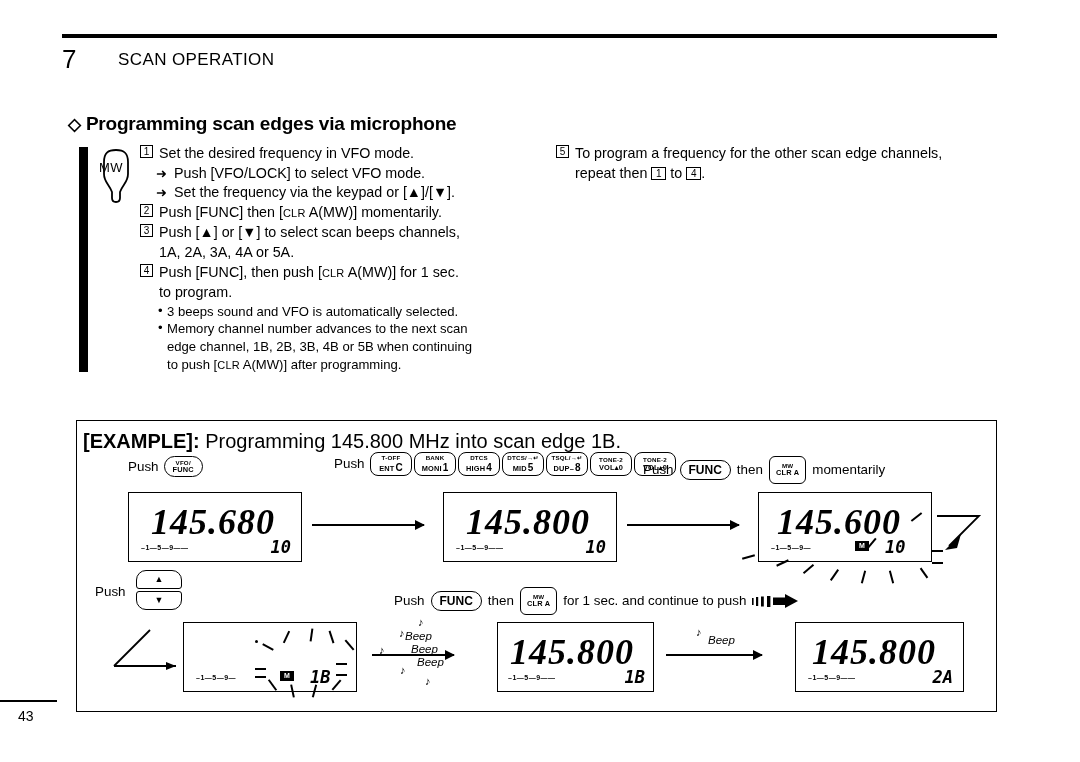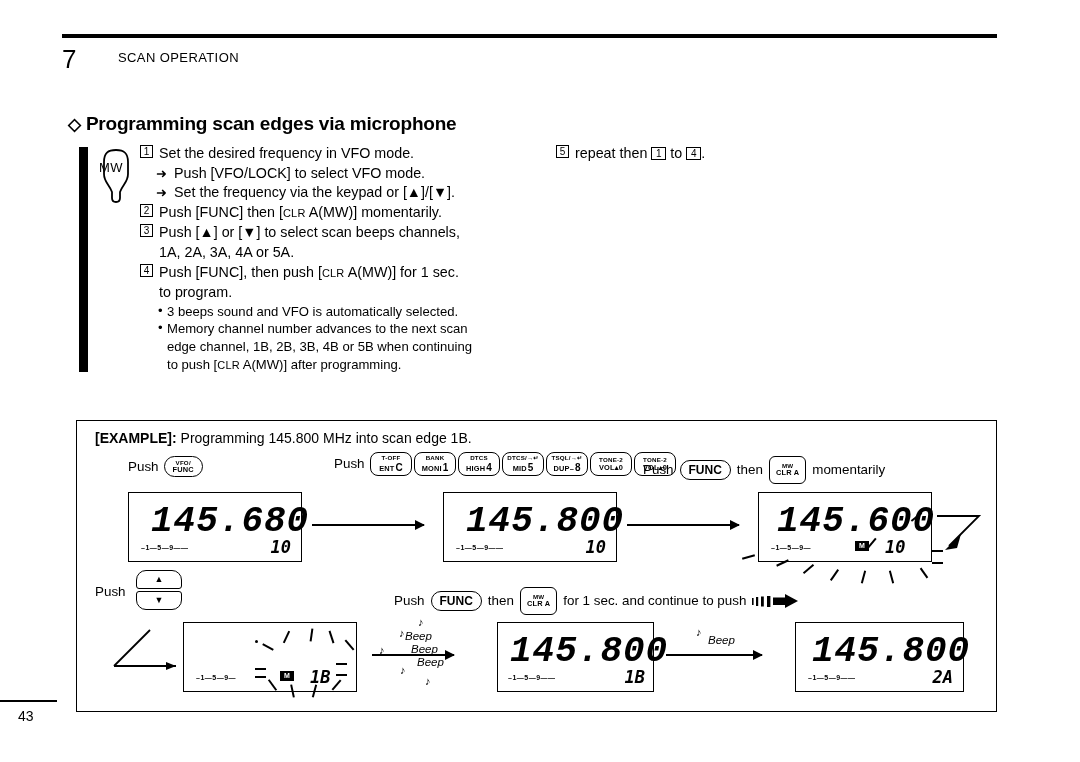--- a/index.html
+++ b/index.html
@@ -6,21 +6,21 @@
   body{
     width:1080px;height:762px;background:#ffffff;
     font-family:"Liberation Sans", sans-serif;
     color:#000;overflow:hidden;position:relative;
   }
   .page{position:absolute;inset:0;}
 
   
   .top-rule{position:absolute;left:62px;top:34px;width:935px;height:4px;background:#000;}
   .chap{position:absolute;left:62px;top:44px;font-size:26px;font-weight:400;letter-spacing:.5px;}
-  .chap-title{position:absolute;left:118px;top:50px;font-size:13px;letter-spacing:.4px;}
+  .chap-title{position:absolute;left:118px;top:50px;font-size:17px;letter-spacing:.4px;}
 
   
   .sec-head{position:absolute;left:68px;top:113px;font-size:19px;font-weight:bold;letter-spacing:-.2px;}
   .sec-head .dia{font-size:17px;padding-right:5px;}
 
   
   .leftbar{position:absolute;left:79px;top:147px;width:9px;height:225px;background:#000;}
   .mic{position:absolute;left:95px;top:148px;width:42px;height:56px;}
   .mic-label{position:absolute;left:99px;top:160px;font-size:13px;letter-spacing:.3px;}
 
@@ -36,21 +36,21 @@
   .sub{position:relative;padding-left:34px;margin:0;}
   .sub .ar{position:absolute;left:16px;top:0px;font-size:13px;}
   .cont{padding-left:19px;margin:0;}
   .bul{position:relative;padding-left:27px;margin:0;font-size:13.1px;line-height:17.6px;}
   .bul .dot{position:absolute;left:18px;top:-1px;}
   .bul-cont{padding-left:27px;margin:0;font-size:13.1px;line-height:17.6px;}
   .sc{font-size:11px;letter-spacing:.2px;}
 
   
   .exbox{position:absolute;left:76px;top:420px;width:919px;height:290px;border:1.6px solid #000;background:#fff;}
-  .ex-title{position:absolute;left:18px;top:9px;font-size:14px;}
+  .ex-title{position:absolute;left:6px;top:9px;font-size:20px;}
   .ex-title b{font-weight:bold;}
 
   
   .plabel{position:absolute;font-size:13.4px;white-space:nowrap;display:flex;align-items:center;gap:5px;}
 
   
   .key{display:inline-flex;flex-direction:column;align-items:center;justify-content:center;
        border:1.3px solid #000;border-radius:9px;background:#fff;line-height:1;}
   .key .l1{font-size:6.2px;font-weight:bold;letter-spacing:.2px;}
   .key .l2{font-size:7.4px;font-weight:bold;letter-spacing:.2px;}
@@ -63,21 +63,21 @@
 
   
   .rocker{position:absolute;width:44px;}
   .rk{width:44px;height:17px;border:1.4px solid #000;background:#fff;display:flex;align-items:center;justify-content:center;}
   .rk.up{border-radius:10px 10px 3px 3px;}
   .rk.dn{border-radius:3px 3px 10px 10px;margin-top:2px;}
   .rk span{font-size:9px;line-height:9px;}
 
   
   .lcd{position:absolute;border:1.6px solid #000;background:#fff;}
-  .freq{position:absolute;font-family:Liberation Mono, monospace;font-weight:bold;
+  .freq{position:absolute;font-family:Liberation Serif, serif;font-weight:bold;
         font-style:italic;letter-spacing:1px;}
   .smeter{position:absolute;font-size:7px;letter-spacing:.5px;white-space:nowrap;font-weight:bold;}
   .chan{position:absolute;font-family:"DejaVu Sans Mono",monospace;font-weight:bold;font-style:italic;}
   .mind{position:absolute;background:#000;color:#fff;font-size:7px;font-weight:bold;
         padding:1px 4px;line-height:8px;}
 
   
   .arrow{position:absolute;height:2px;background:#000;}
   .arrow:after{content:"";position:absolute;right:-1px;top:-4px;
       border-left:10px solid #000;border-top:5px solid transparent;border-bottom:5px solid transparent;}
@@ -121,21 +121,21 @@
     <p class="cont">1A, 2A, 3A, 4A or 5A.</p>
     <p class="li"><span class="num">4</span><span>Push [FUNC], then push [</span><span class="sc">CLR</span><span> A(MW)] for 1 sec.</span></p>
     <p class="cont">to program.</p>
     <p class="bul"><span class="dot">•</span><span>3 beeps sound and VFO is automatically selected.</span></p>
     <p class="bul"><span class="dot">•</span><span>Memory channel number advances to the next scan</span></p>
     <p class="bul-cont">edge channel, 1B, 2B, 3B, 4B or 5B when continuing</p>
     <p class="bul-cont"><span>to push [</span><span class="sc">CLR</span><span> A(MW)] after programming.</span></p>
   </div>
 
   <div class="col-r">
-    <p class="li"><span class="num">5</span></p>
+    <p class="li"><span class="num">5</span><span>To program a frequency for the other scan edge channels,</span></p>
     <p class="cont"><span>repeat then </span><span class="inum">1</span><span> to </span><span class="inum">4</span><span>.</span></p>
   </div>
 
   <div class="exbox">
     <div class="ex-title">
       <b>[EXAMPLE]:</b><span> Programming 145.800 MHz into scan edge 1B.</span>
     </div>
   </div>
 
   <div class="plabel" style="left:128px;top:456px;">

